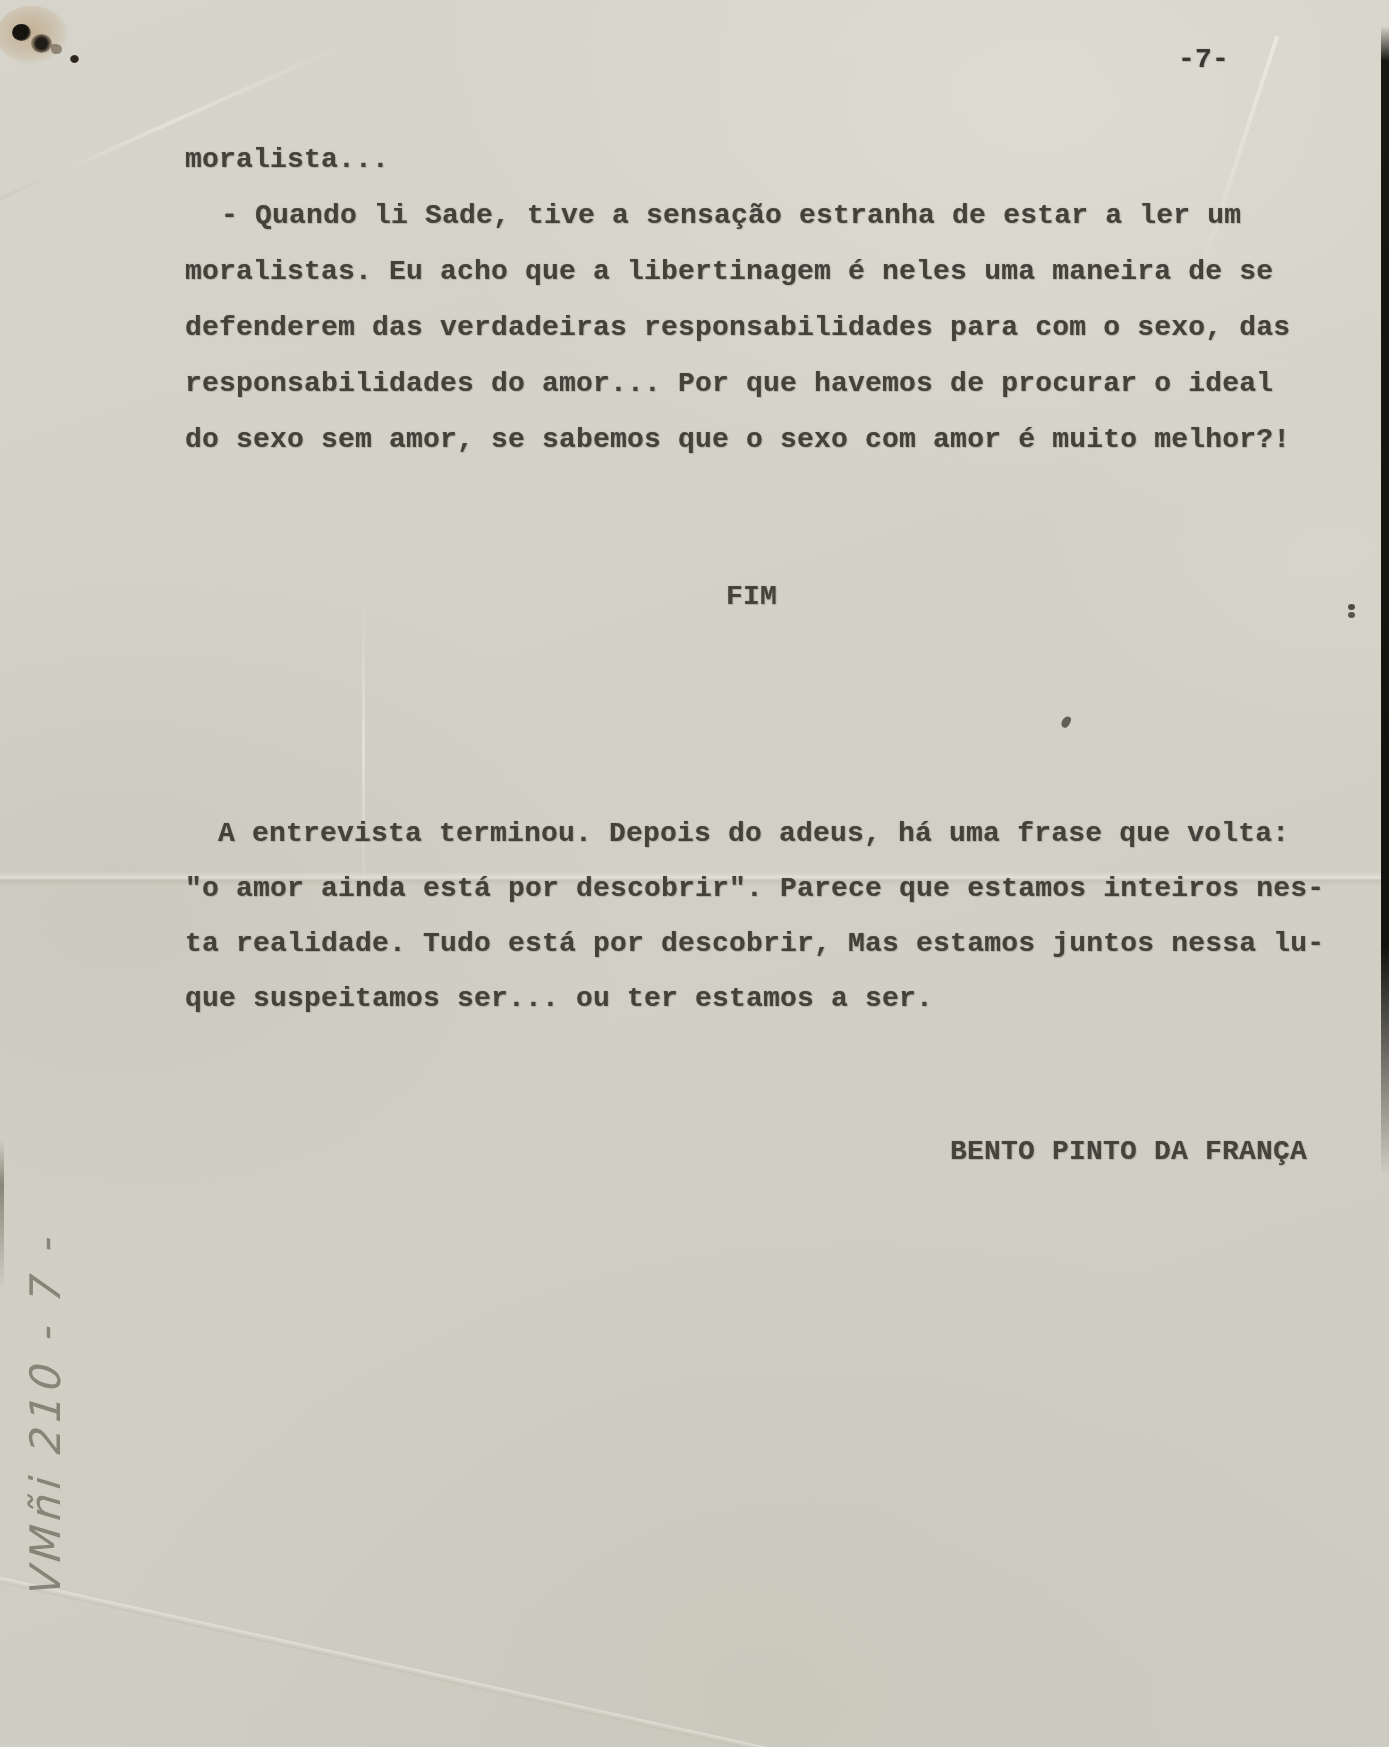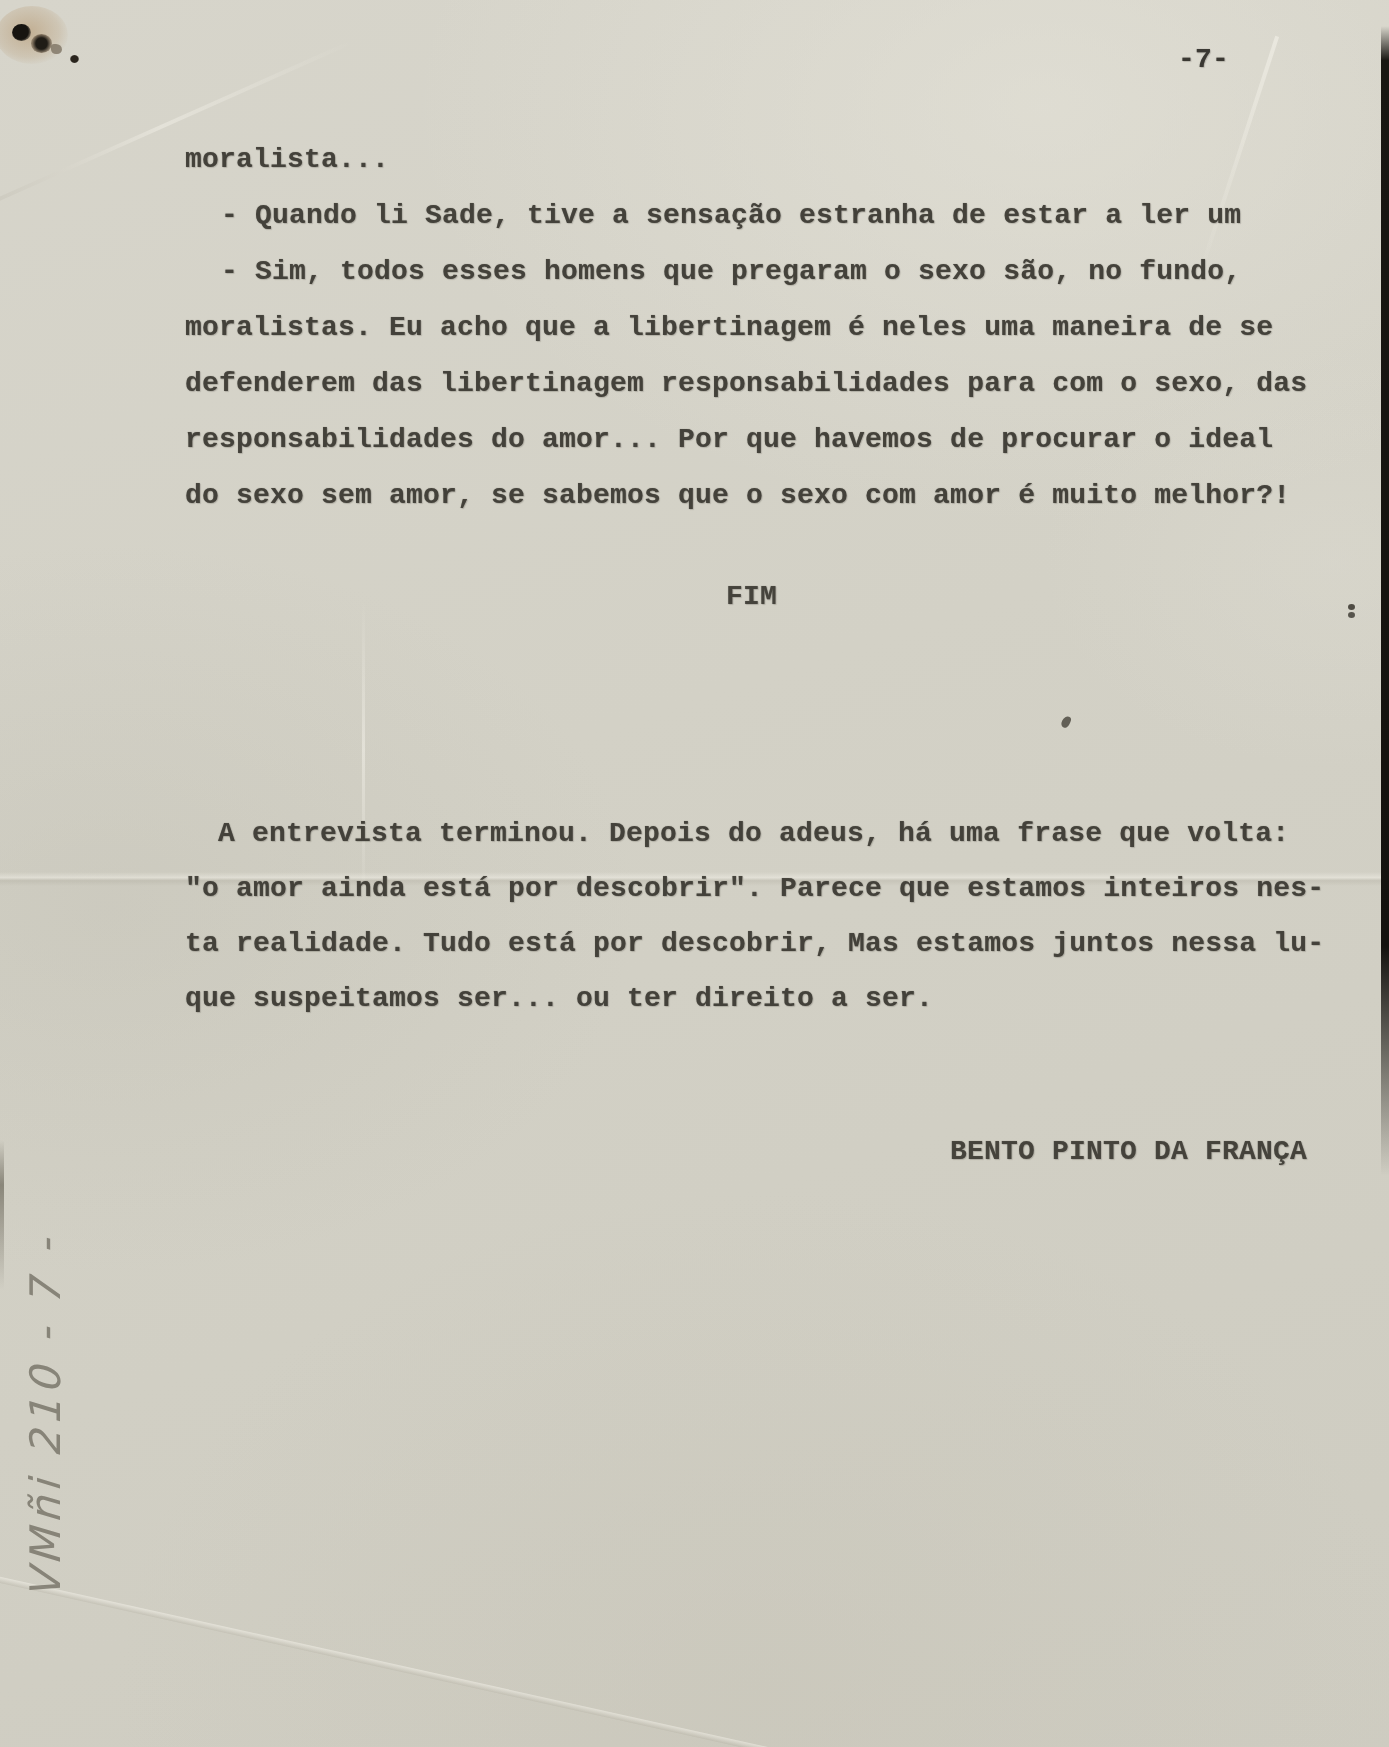--- a/index.html
+++ b/index.html
@@ -99,33 +99,32 @@
 </div>
 <div class="speck-a"></div>
 <div class="speck-b"></div>
 <div class="speck-c"></div>
 
 <div class="single pagenum" style="left:1178px;top:44px;">-7-</div>
 
 <div class="tblock" style="left:185px;top:144px;width:1150px;">
   <div class="tline">moralista...</div>
   <div class="tline indent">- Quando li Sade, tive a sensação estranha de estar a ler um</div>
-  <div class="tline indent">- Sim, todos esses homens que pregaram o sexo são, no fundo,</div>
   <div class="tline">moralistas. Eu acho que a libertinagem é neles uma maneira de se</div>
-  <div class="tline">defenderem das libertinagem responsabilidades para com o sexo, das</div>
+  <div class="tline">defenderem das verdadeiras responsabilidades para com o sexo, das</div>
   <div class="tline">responsabilidades do amor... Por que havemos de procurar o ideal</div>
   <div class="tline">do sexo sem amor, se sabemos que o sexo com amor é muito melhor?!</div>
 </div>
 
 <div class="single" style="left:700px;top:581px;margin-left:26px;">FIM</div>
 
 <div class="tblock lh55" style="left:185px;top:791px;width:1160px;margin-top:27px;">
   <div class="tline indent" style="padding-left:33px;">A entrevista terminou. Depois do adeus, há uma frase que volta:</div>
   <div class="tline">"o amor ainda está por descobrir". Parece que estamos inteiros nes-</div>
   <div class="tline">ta realidade. Tudo está por descobrir, Mas estamos juntos nessa lu-</div>
-  <div class="tline">que suspeitamos ser... ou ter direito a ser.</div>
+  <div class="tline">que suspeitamos ser... ou ter estamos a ser.</div>
 </div>
 
 <div class="single" style="left:950px;top:1136px;">BENTO PINTO DA FRANÇA</div>
 
 <div class="note-wrap">
   <div class="note-text">VMñi 210 - 7 -</div>
 </div>
 
 </body></html>

